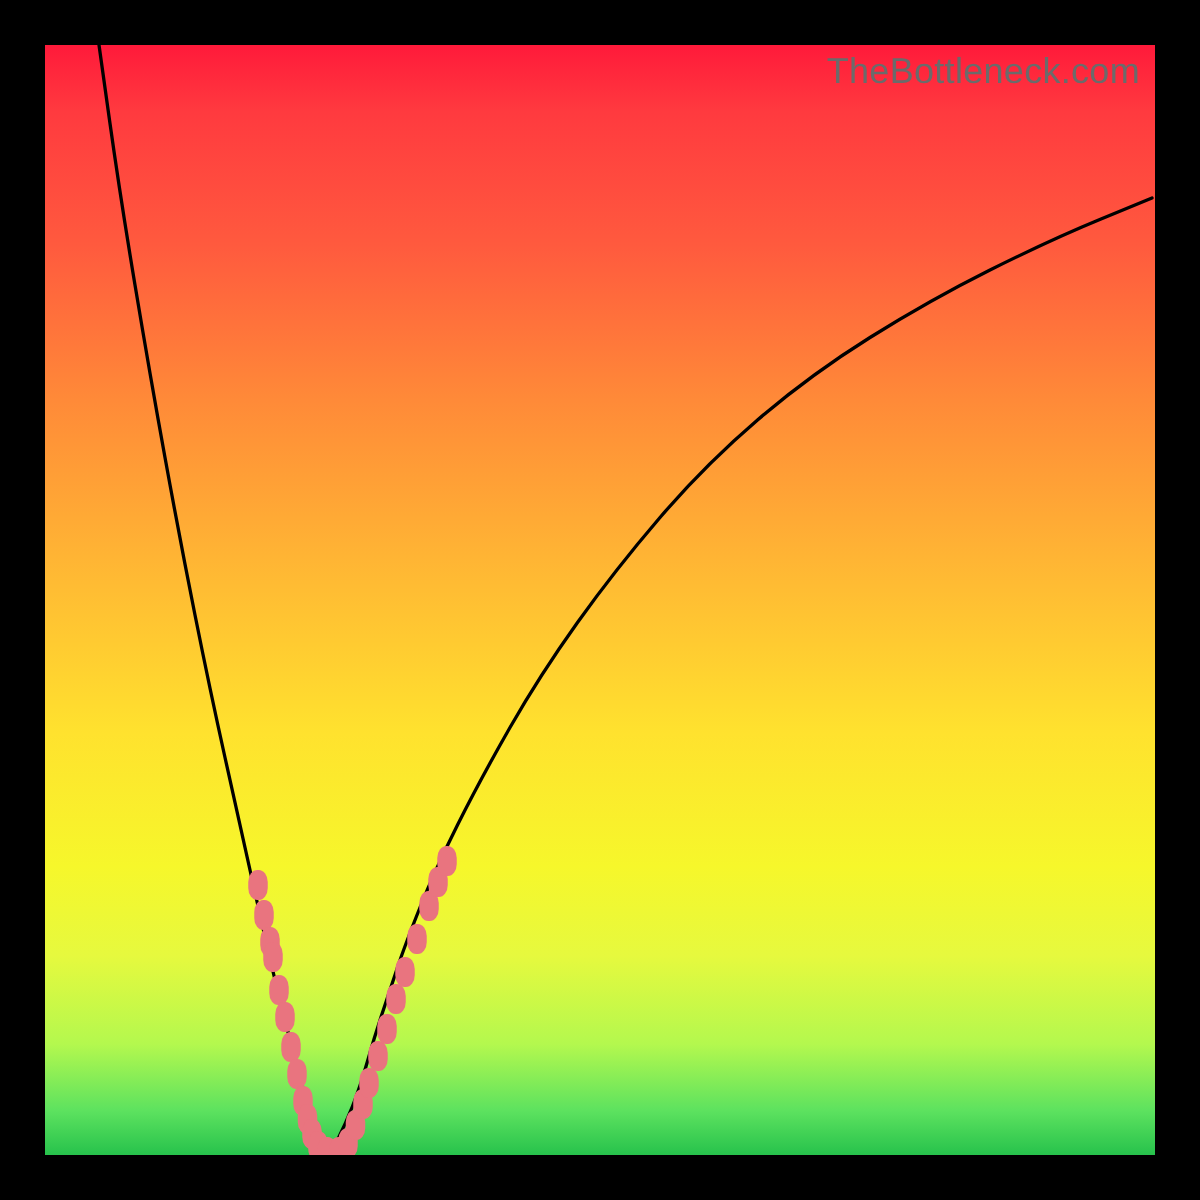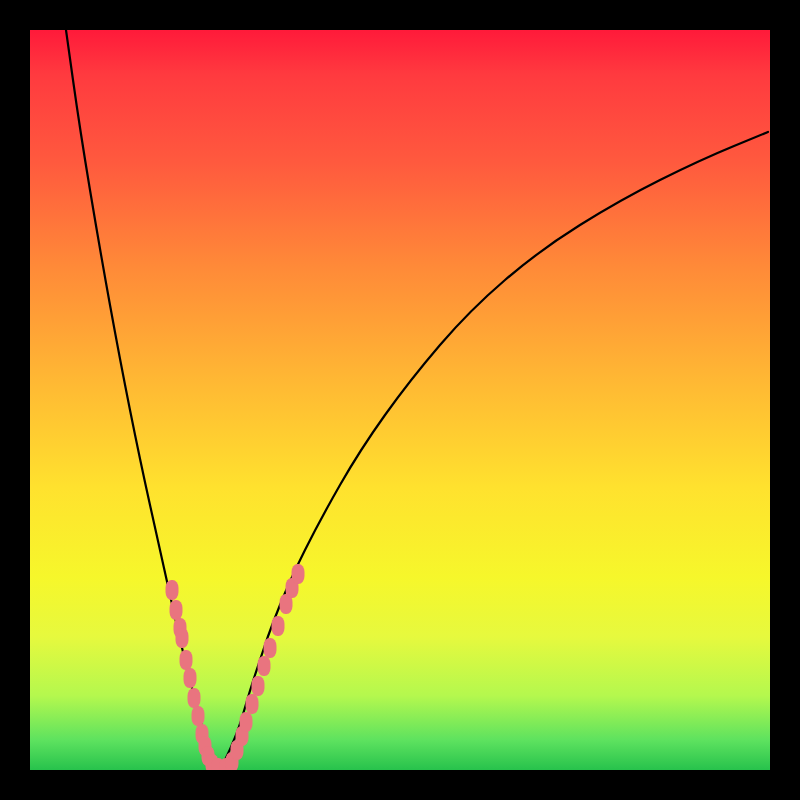--- a/index.html
+++ b/index.html
@@ -98,14 +98,15 @@
           <rect x="221.5" y="646.0" width="13" height="20" rx="6" ry="8" class="marker"></rect>
           <rect x="227.5" y="626.0" width="13" height="20" rx="6" ry="8" class="marker"></rect>
           <rect x="233.5" y="608.0" width="13" height="20" rx="6" ry="8" class="marker"></rect>
           <rect x="241.5" y="586.0" width="13" height="20" rx="6" ry="8" class="marker"></rect>
           <rect x="249.5" y="564.0" width="13" height="20" rx="6" ry="8" class="marker"></rect>
           <rect x="255.5" y="548.0" width="13" height="20" rx="6" ry="8" class="marker"></rect>
           <rect x="261.5" y="534.0" width="13" height="20" rx="6" ry="8" class="marker"></rect>
         </g>
     </svg>
 
+    <div class="watermark">TheBottleneck.com</div>
   </div>
 </div>
 
 </body></html>

